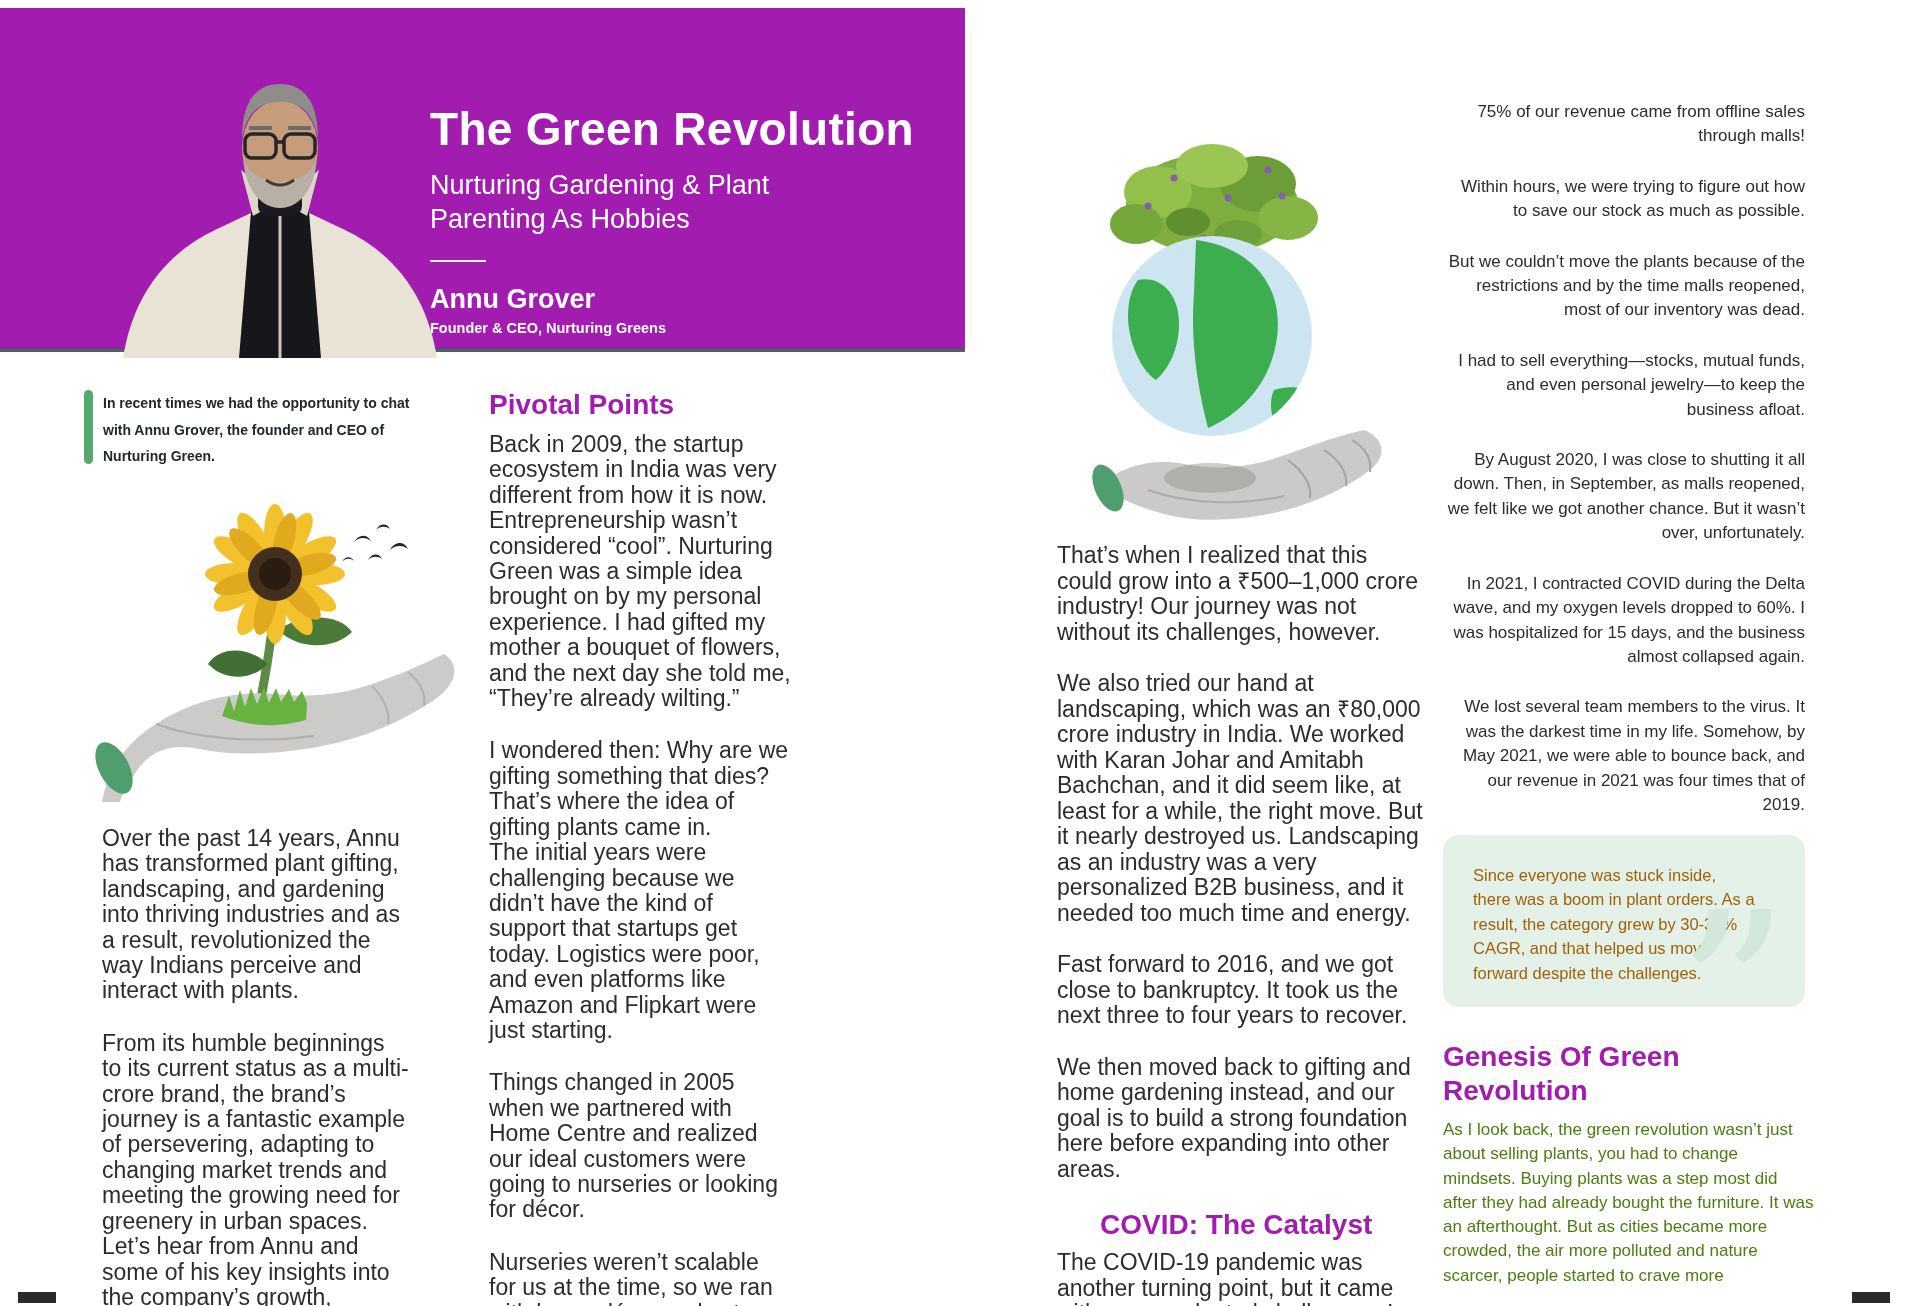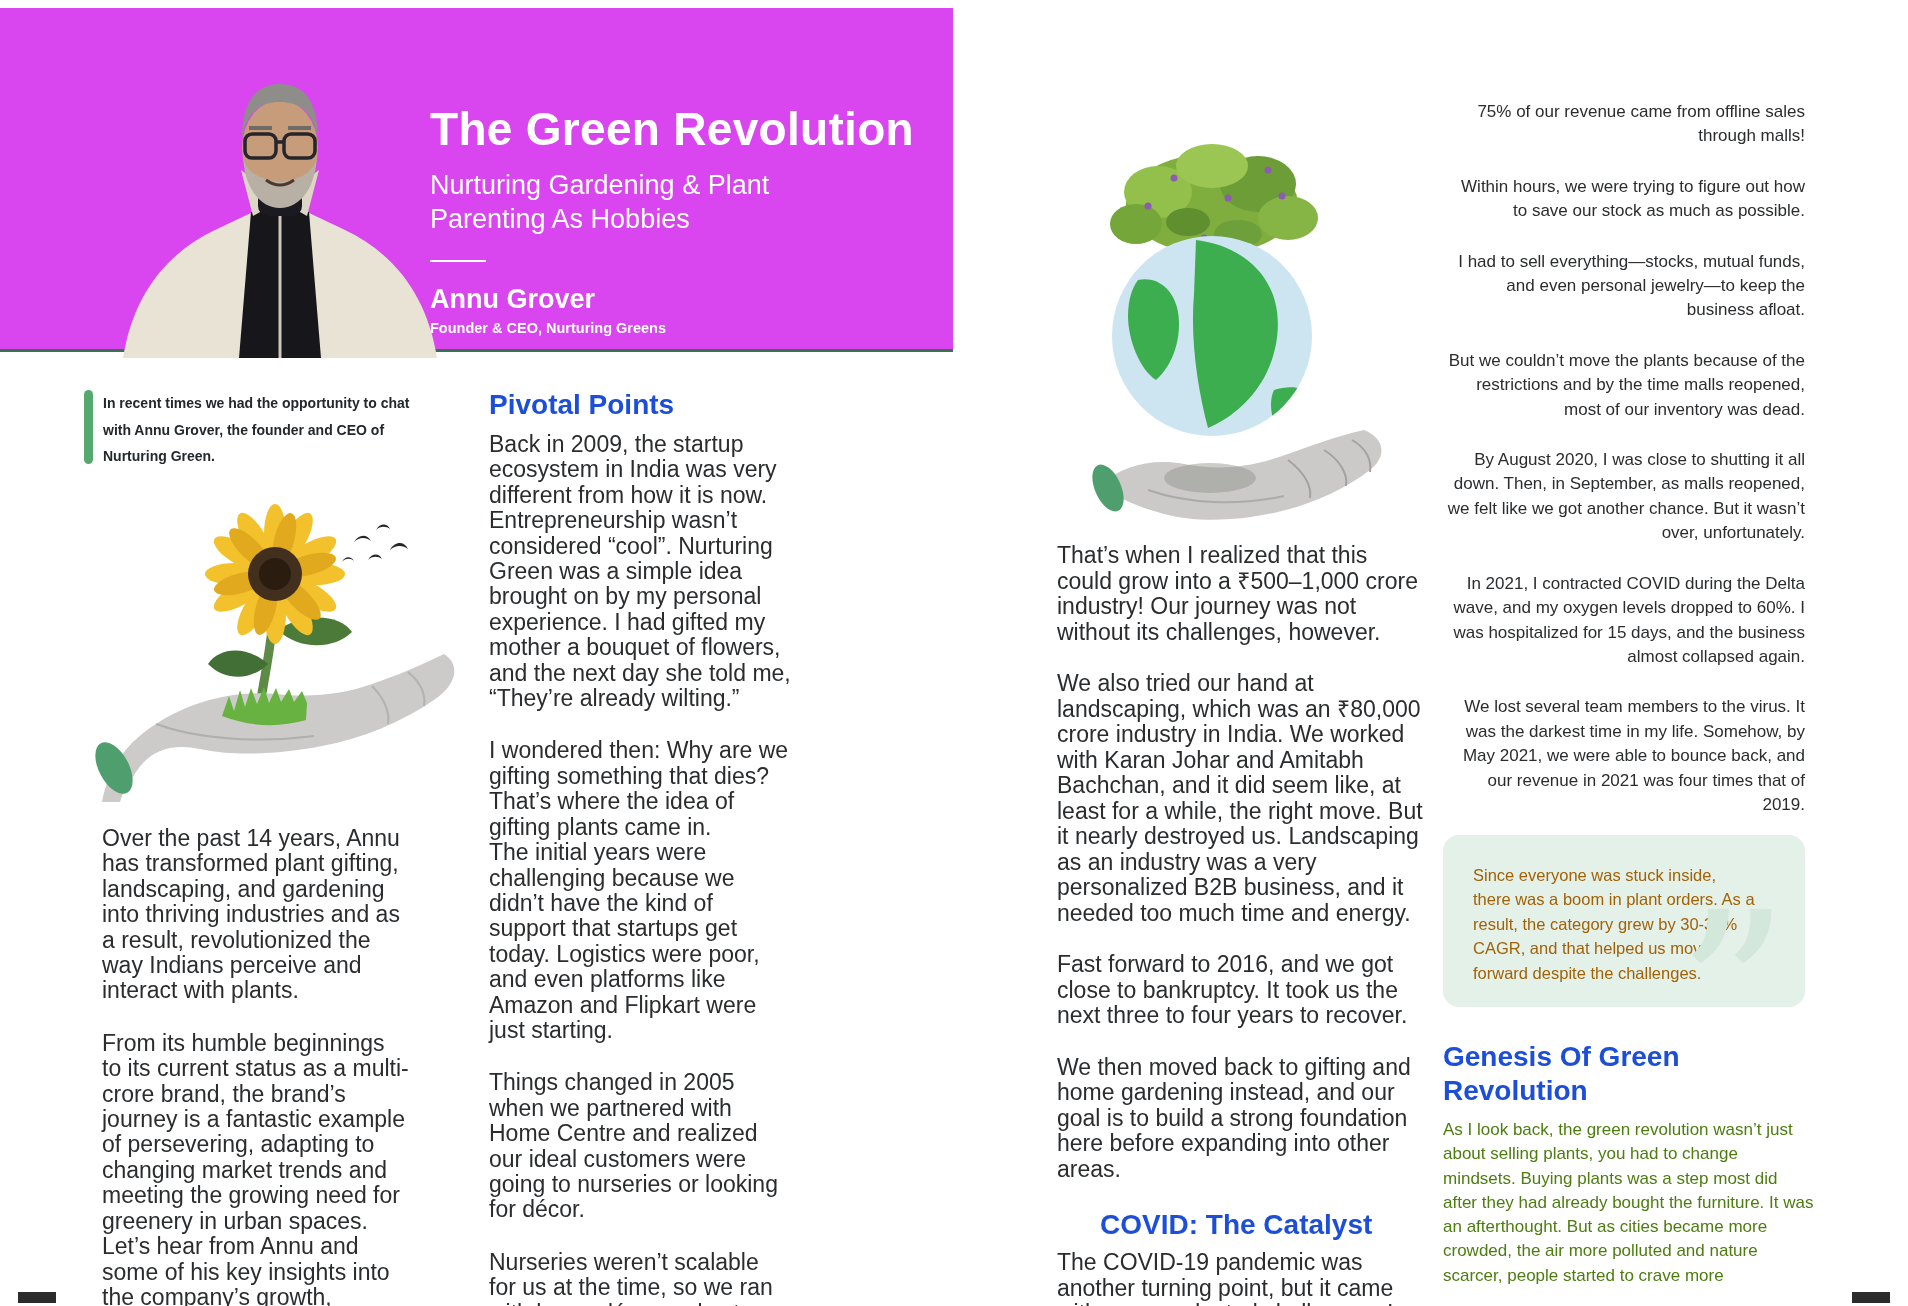--- a/index.html
+++ b/index.html
@@ -1,21 +1,21 @@
 <!DOCTYPE html>
 <html><head>
 <meta charset="utf-8">
 <style>
   html,body{margin:0;padding:0;background:#ffffff;}
   .page{position:relative;width:1908px;height:1306px;background:#ffffff;overflow:hidden;
         font-family:"Liberation Sans",sans-serif;color:#26282a;}
 
   
-  .banner{position:absolute;left:0;top:8px;width:953px;height:341px;background:#d946ef;
-          border-bottom:3px solid #38714e;}
+  .banner{position:absolute;left:0;top:8px;width:953px;height:341px;background:#a21caf;
+          border-bottom:3px solid #38714e;padding-left:12px;}
   .portrait{position:absolute;left:95px;top:50px;}
   .title-block{position:absolute;left:430px;top:96px;color:#ffffff;}
   .title{margin:0;font-size:46px;line-height:50px;font-weight:800;letter-spacing:.3px;}
   .subtitle{margin-top:14px;font-size:27px;line-height:34px;font-weight:500;white-space:pre-line;}
   .divider{margin-top:24px;width:56px;height:2px;background:#ffffff;}
   .author{margin-top:22px;font-size:27px;font-weight:700;}
   .role{margin-top:5px;font-size:14.5px;font-weight:600;}
 
   
   .intro{position:absolute;left:84px;top:390px;width:340px;display:flex;gap:10px;}
@@ -29,21 +29,21 @@
 
   
   .col{position:absolute;}
   .col p{margin:0 0 27px 0;font-size:23px;line-height:25.4px;color:#2a2c2e;white-space:pre-line;}
   .col1{left:102px;top:826px;width:308px;}
   .col2{left:489px;top:388px;width:302px;}
   .col3{left:1057px;top:543px;width:368px;}
   .col3 p{line-height:25.5px;margin-bottom:26px;}
   .col4{left:1443px;top:100px;width:362px;}
   .col4 p{font-size:17px;line-height:24.4px;margin-bottom:26px;text-align:right;}
-  .h2{margin:0 0 10px 0;font-size:28px;line-height:34px;font-weight:800;color:#1d4ed8;}
+  .h2{margin:0 0 10px 0;font-size:28px;line-height:34px;font-weight:800;color:#a21caf;}
   .h2-covid{margin-top:26px;margin-bottom:8px;margin-left:43px;}
 
   
   .quote-box{position:absolute;left:1443px;top:835px;width:362px;height:172px;
              background:#e4f1e8;border-radius:16px;overflow:hidden;}
   .quote-text{position:absolute;left:30px;top:28px;width:282px;margin:0;
               font-size:16.5px;line-height:24.4px;color:#a16207;}
   .quote-mark{position:absolute;right:16px;top:48px;font-size:220px;line-height:1;
               color:#d3e7da;font-family:"DejaVu Serif",serif;pointer-events:none;}
 
@@ -227,22 +227,22 @@
     <p>We also tried our hand at landscaping, which was an ₹80,000 crore industry in India. We worked with Karan Johar and Amitabh Bachchan, and it did seem like, at least for a while, the right move. But it nearly destroyed us. Landscaping as an industry was a very personalized B2B business, and it needed too much time and energy.</p>
     <p>Fast forward to 2016, and we got close to bankruptcy. It took us the next three to four years to recover.</p>
     <p>We then moved back to gifting and home gardening instead, and our goal is to build a strong foundation here before expanding into other areas.</p>
     <h2 class="h2 h2-covid">COVID: The Catalyst</h2>
     <p>The COVID-19 pandemic was another turning point, but it came with unprecedented challenges. In March 2020, Prime Minister Modi announced that malls would be closed.</p>
   </section>
 
   <section class="col col4">
     <p>75% of our revenue came from offline sales through malls!</p>
     <p>Within hours, we were trying to figure out how to save our stock as much as possible.</p>
+    <p>But we couldn’t move the plants because of the restrictions and by the time malls reopened, most of our inventory was dead.</p>
     <p>I had to sell everything—stocks, mutual funds, and even personal jewelry—to keep the business afloat.</p>
-    <p>But we couldn’t move the plants because of the restrictions and by the time malls reopened, most of our inventory was dead.</p>
     <p>By August 2020, I was close to shutting it all down. Then, in September, as malls reopened, we felt like we got another chance. But it wasn’t over, unfortunately.</p>
     <p>In 2021, I contracted COVID during the Delta wave, and my oxygen levels dropped to 60%. I was hospitalized for 15 days, and the business almost collapsed again.</p>
     <p>We lost several team members to the virus. It was the darkest time in my life. Somehow, by May 2021, we were able to bounce back, and our revenue in 2021 was four times that of 2019.</p>
   </section>
 
   <aside class="quote-box">
     <p class="quote-text">Since everyone was stuck inside, there was a boom in plant orders. As a result, the category grew by 30-35% CAGR, and that helped us move forward despite the challenges.</p>
     <span class="quote-mark">”</span>
   </aside>
 

